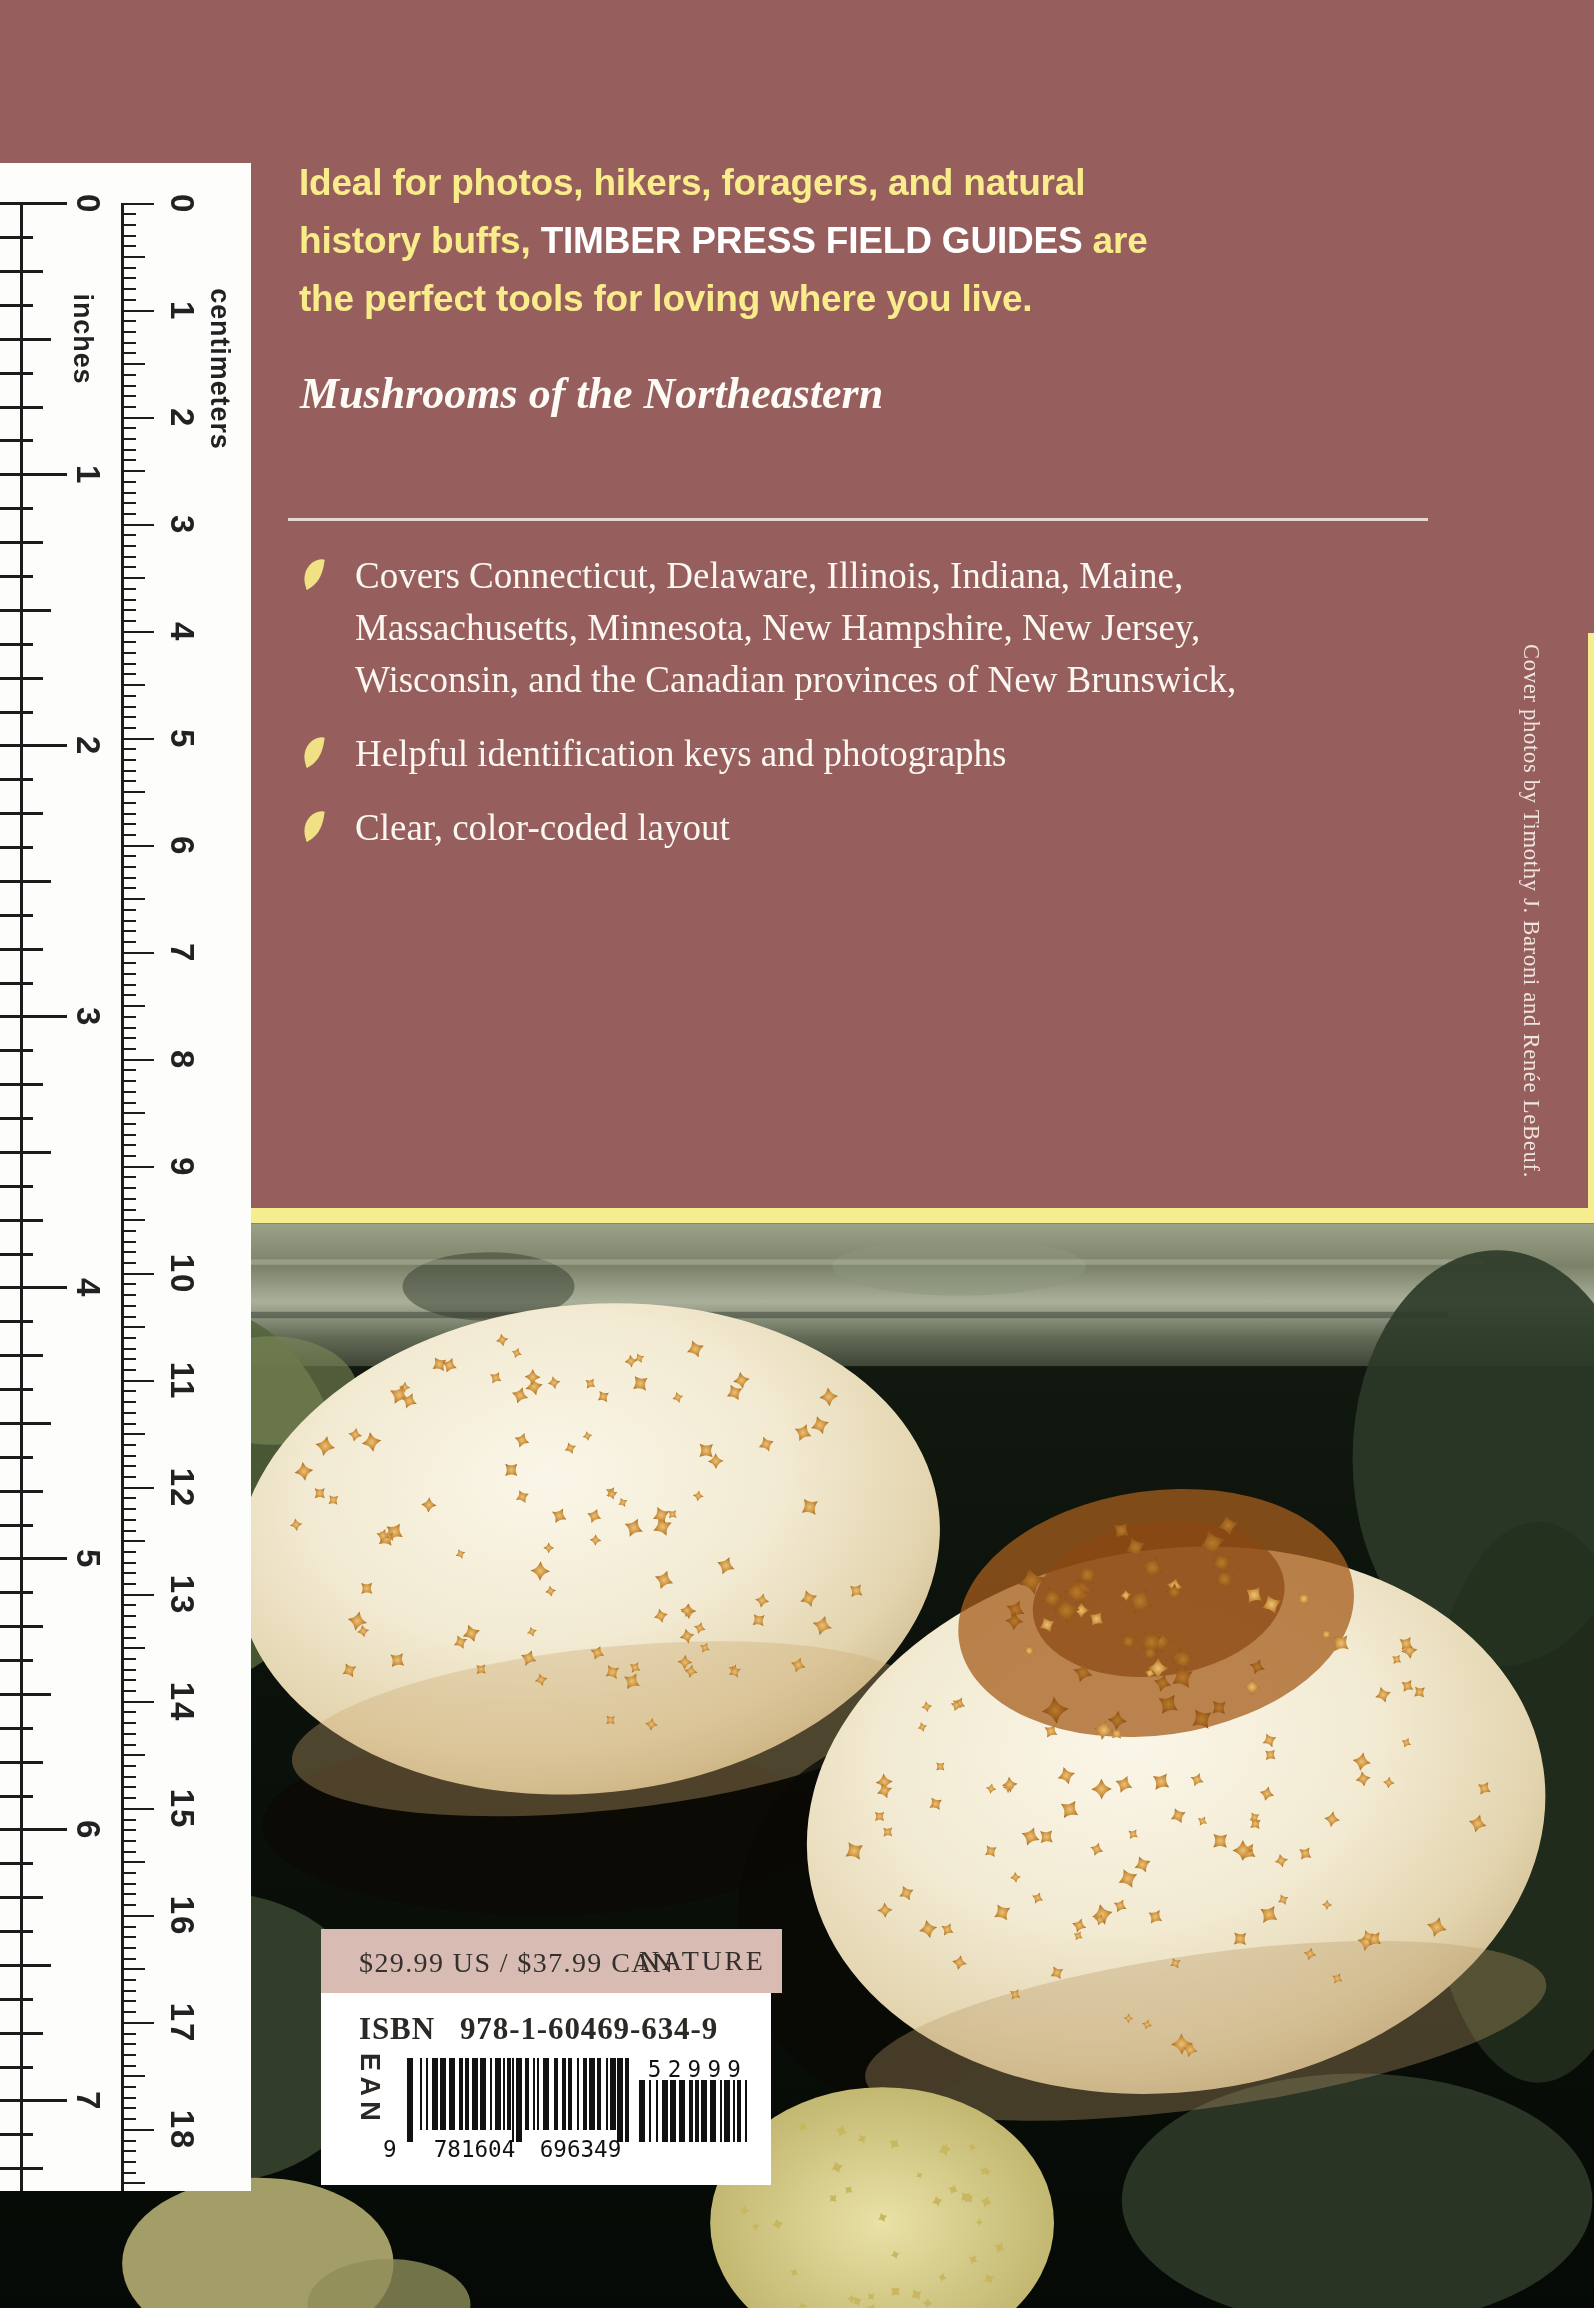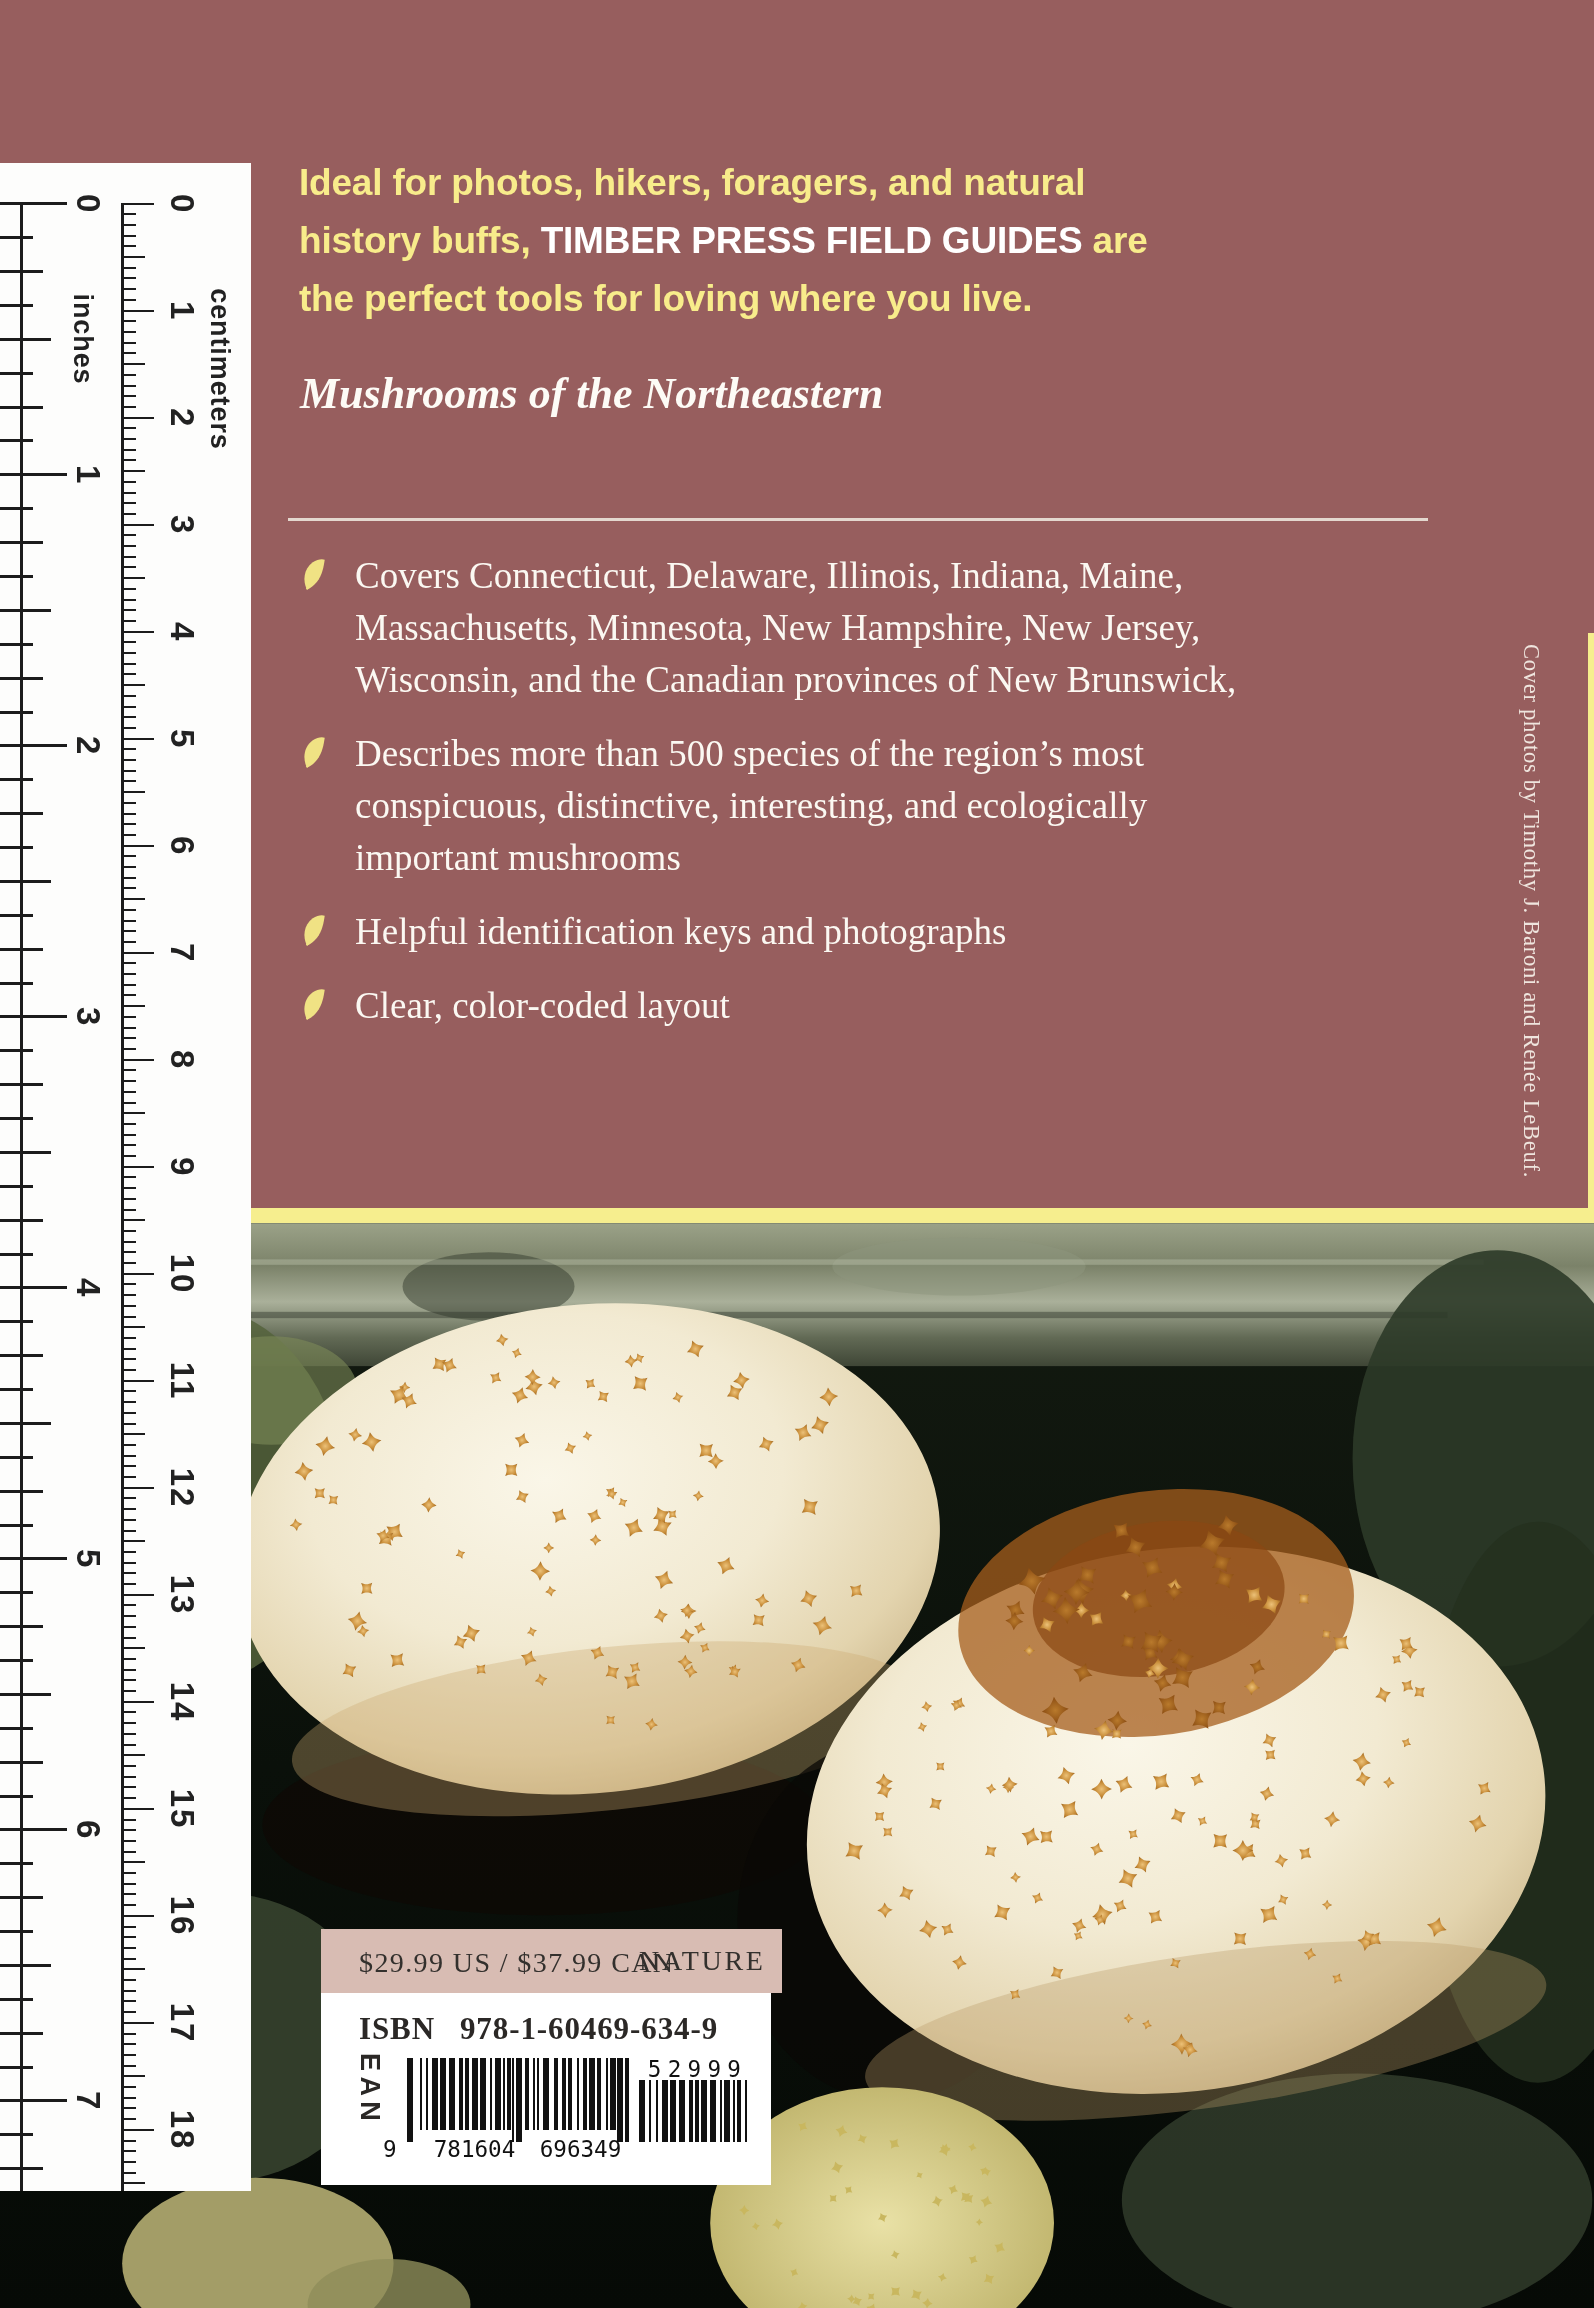--- a/index.html
+++ b/index.html
@@ -430,33 +430,20 @@
       </div>
     </div>
     <div class="bullet">
       <span class="glyph">
         <svg viewBox="0 0 36 40" width="31" height="34">
             <path d="M9 37 C4 27 5 13 16 5 C21 1.5 27 0.5 30 2 C29 10 27 20 21 28 C17 33 13 36 9 37 Z" fill="#f0e284"></path>
             <path d="M9 37 C12 30 17 26 22 24" stroke="#f0e284" stroke-width="2.5" fill="none"></path>
           </svg>
       </span>
       <div class="btext">
-        <div>Describes more than 500 species of the region’s most</div>
-        <div>conspicuous, distinctive, interesting, and ecologically</div>
-        <div>important mushrooms</div>
-      </div>
-    </div>
-    <div class="bullet">
-      <span class="glyph">
-        <svg viewBox="0 0 36 40" width="31" height="34">
-            <path d="M9 37 C4 27 5 13 16 5 C21 1.5 27 0.5 30 2 C29 10 27 20 21 28 C17 33 13 36 9 37 Z" fill="#f0e284"></path>
-            <path d="M9 37 C12 30 17 26 22 24" stroke="#f0e284" stroke-width="2.5" fill="none"></path>
-          </svg>
-      </span>
-      <div class="btext">
         <div>Helpful identification keys and photographs</div>
       </div>
     </div>
     <div class="bullet">
       <span class="glyph">
         <svg viewBox="0 0 36 40" width="31" height="34">
             <path d="M9 37 C4 27 5 13 16 5 C21 1.5 27 0.5 30 2 C29 10 27 20 21 28 C17 33 13 36 9 37 Z" fill="#f0e284"></path>
             <path d="M9 37 C12 30 17 26 22 24" stroke="#f0e284" stroke-width="2.5" fill="none"></path>
           </svg>
       </span>

